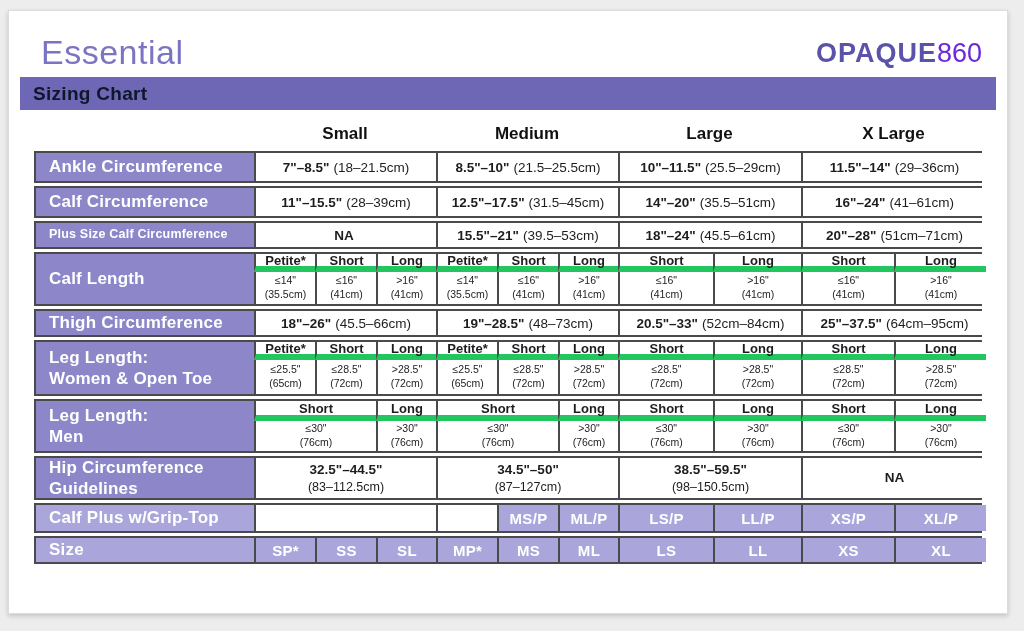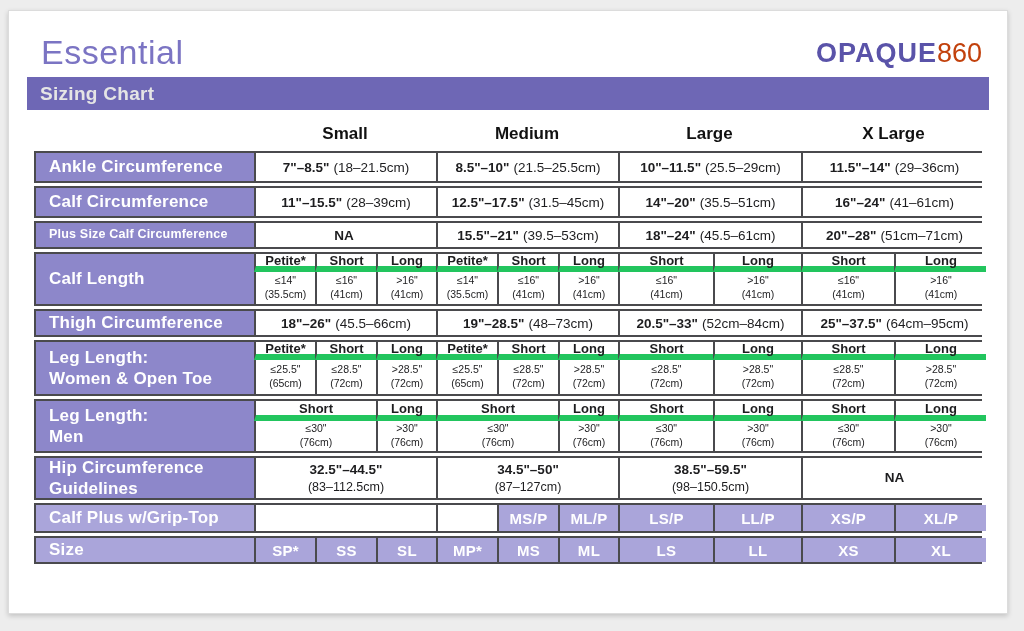--- a/index.html
+++ b/index.html
@@ -3,22 +3,22 @@
 <meta charset="utf-8">
 <style>
   html,body{margin:0;padding:0;}
   body{width:1024px;height:631px;background:#ededed;font-family:"Liberation Sans",sans-serif;position:relative;}
   .card{position:absolute;left:8px;top:10px;width:1000px;height:604px;background:#ffffff;
         border:1px solid #dcdcdc;box-shadow:0 2px 5px rgba(0,0,0,.18);box-sizing:border-box;overflow:hidden;}
   .topbar{display:flex;justify-content:space-between;align-items:flex-end;padding:24px 25px 8px 32px;}
   .essential{font-size:34px;color:#7b74c3;font-weight:400;letter-spacing:.5px;line-height:1;}
   .brandwrap{display:flex;align-items:flex-end;gap:0;padding-bottom:2px;}
   .opaque{font-size:27px;font-weight:800;color:#5a53a9;letter-spacing:1px;line-height:1;}
-  .model{font-size:27px;font-weight:400;color:#c2410c;line-height:1;}
-  .banner{margin:0 18px;background:#6e67b5;color:#e5e5e5;font-weight:700;font-size:19px;
+  .model{font-size:27px;font-weight:400;color:#6d28d9;line-height:1;}
+  .banner{margin:0 11px;background:#6e67b5;color:#0f172a;font-weight:700;font-size:19px;
           padding:6px 13px;letter-spacing:.3px;box-sizing:border-box;height:33px;}
   .table{margin:9px 25px 0 25px;}
   .strip{display:grid;grid-template-columns:218px 61px 61px 60px 61px 61px 60px 95px 88px 93px 92px;
          border:2px solid #4a4a4d;margin-bottom:3px;background:#ffffff;}
   .strip.hdr{border-color:transparent;background:transparent;margin-bottom:2px;}
   .r-hdr{grid-template-rows:26px}
   .r-ankle,.r-calf{grid-template-rows:28px}
   .r-plus{grid-template-rows:24px}
   .g-calflen{grid-template-rows:18px 32px}
   .r-thigh{grid-template-rows:24px}

